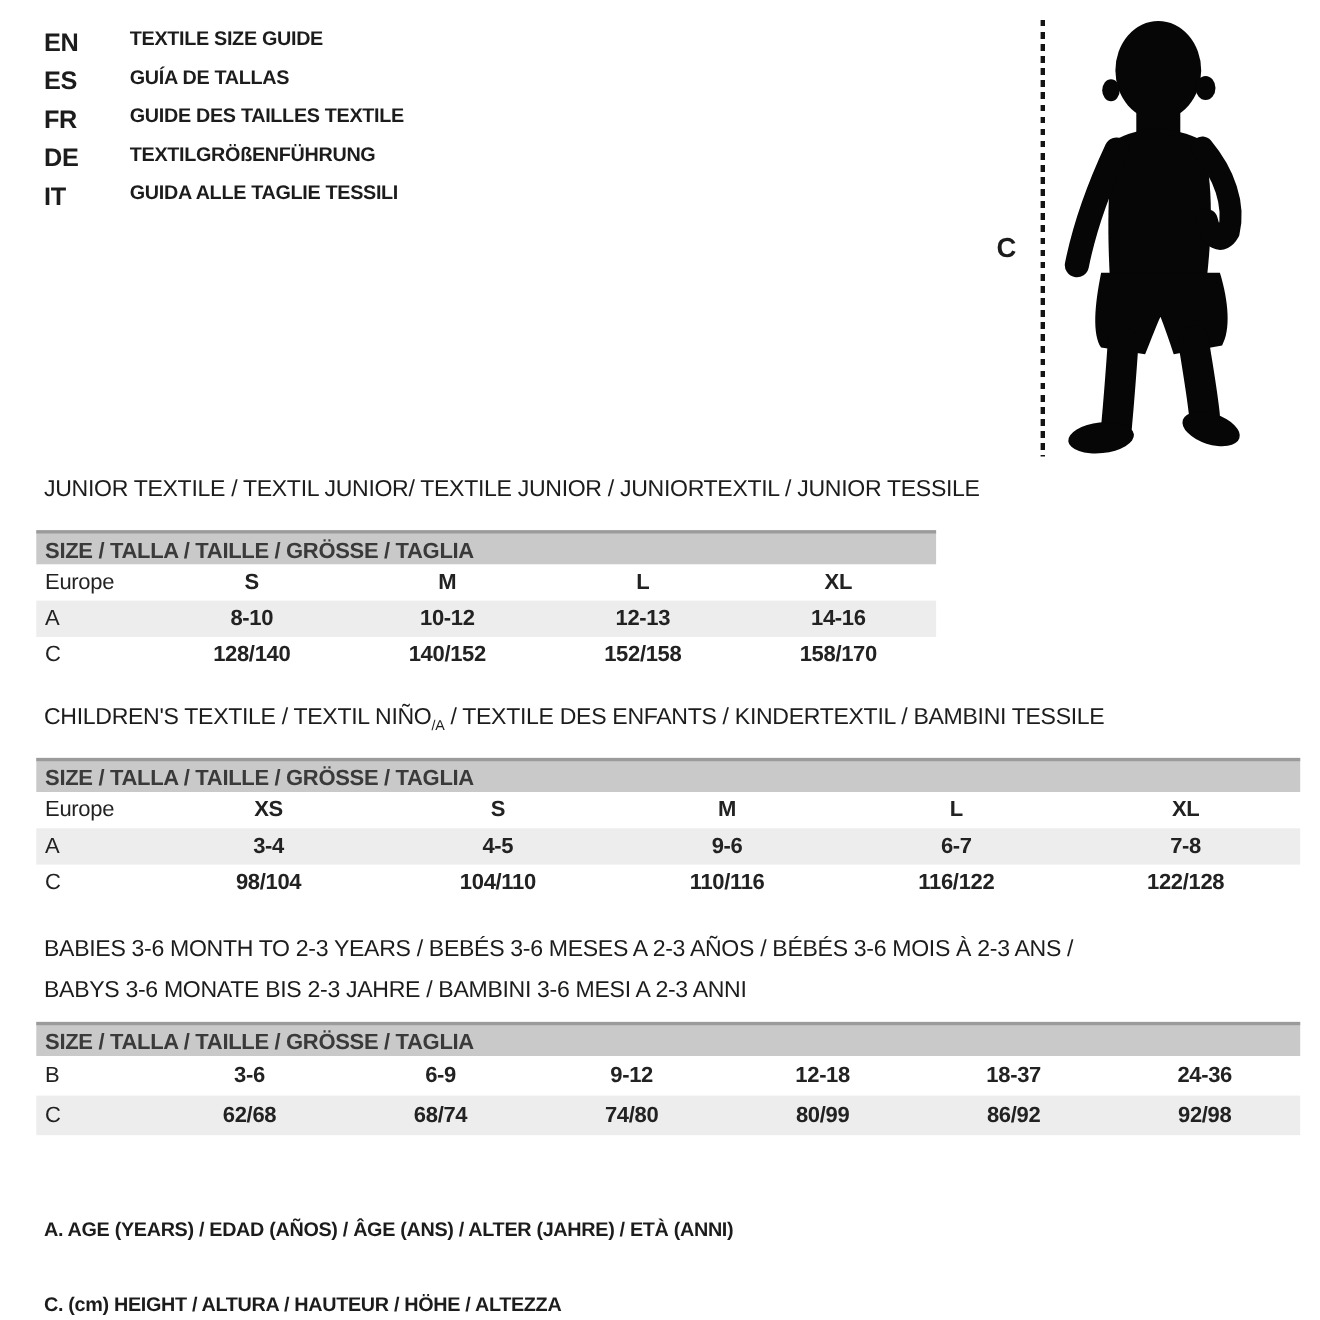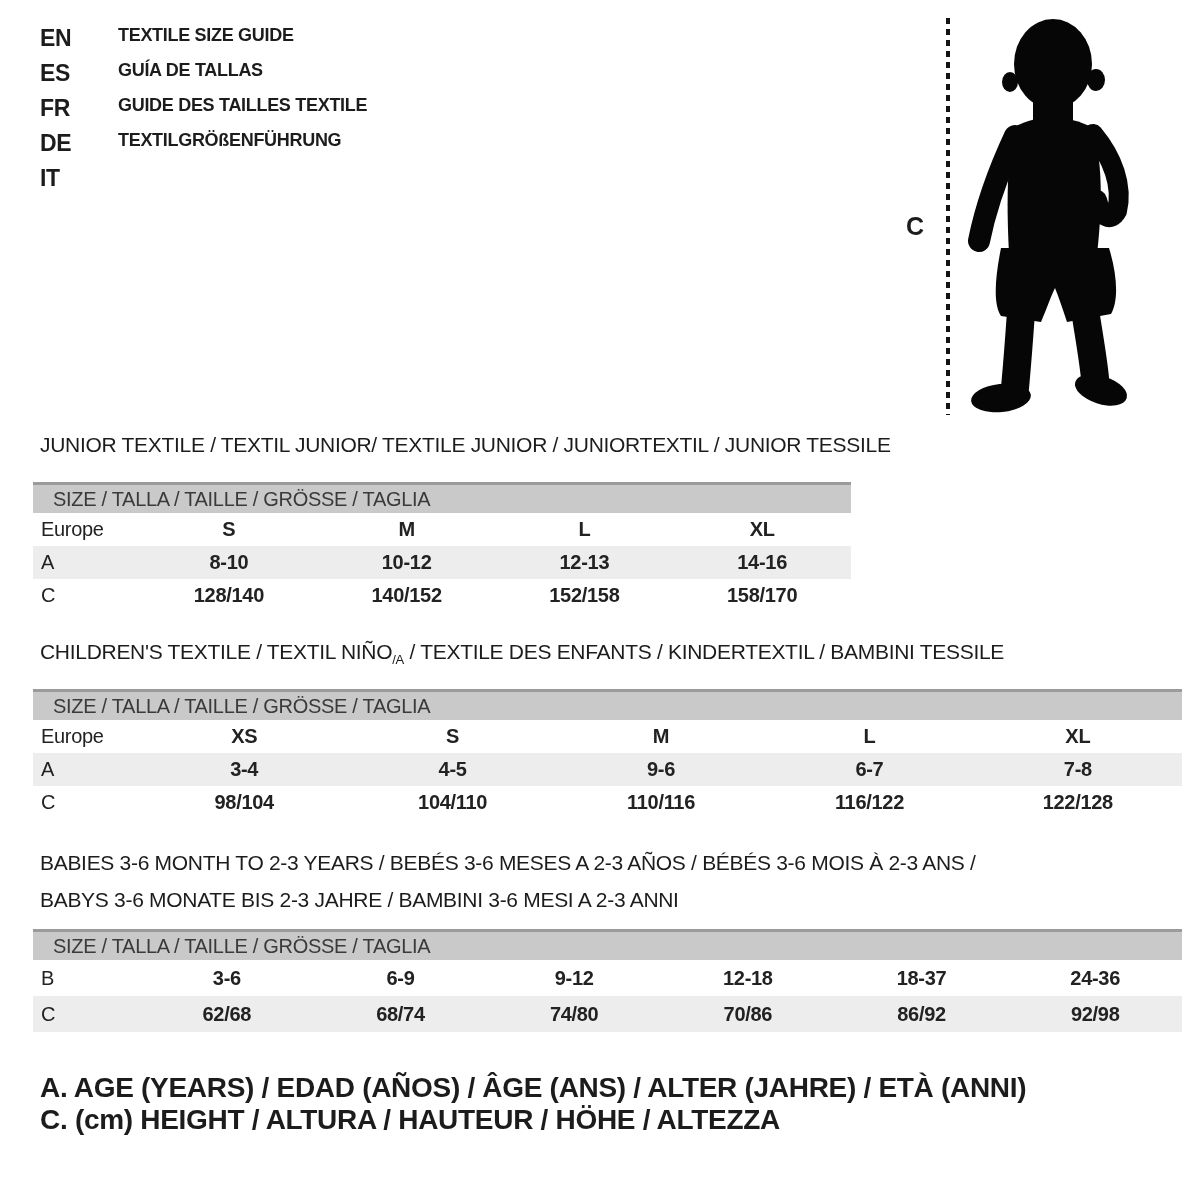--- a/index.html
+++ b/index.html
@@ -20,31 +20,31 @@
   }
   .c-label{position:absolute;left:906px;top:212px;font-size:25px;font-weight:700;}
   .toddler{position:absolute;left:963px;top:16px;}
   
   .sec-heading{position:absolute;left:40px;font-size:21px;font-weight:400;white-space:nowrap;}
   .sub{font-size:0.62em;vertical-align:sub;}
   
   .tbl{position:absolute;left:33px;}
   .size-bar{
     height:28px;background:#c9c9c9;border-top:3px solid #9b9b9b;
-    display:flex;align-items:center;padding-left:20px;
-    font-size:20px;font-weight:400;color:#3a3a3a;
+    display:flex;align-items:flex-end;padding-left:8px;
+    font-size:20px;font-weight:700;color:#3a3a3a;
   }
   .trow{display:flex;align-items:center;height:33px;}
   .tbl-babies .trow{height:36px;}
   .trow.shaded{background:#ededee;}
   .tlabel{width:107px;padding-left:8px;font-size:20px;font-weight:400;color:#222;box-sizing:border-box;}
   .tcell{flex:1;text-align:center;font-size:20px;font-weight:700;color:#222;}
   
   .footnotes{position:absolute;left:40px;top:1072px;}
-  .footnote{height:32px;font-size:28px;font-weight:700;white-space:nowrap;}
+  .footnote{height:32px;font-size:18px;font-weight:700;white-space:nowrap;margin-top:36px;}
 </style>
 </head>
 <body>
 
 <div class="canvas">
 
   <div class="langs">
     <div class="lang-row">
       <span class="lang-code">EN</span>
       <span class="lang-title">TEXTILE SIZE GUIDE</span>
@@ -56,20 +56,21 @@
     <div class="lang-row">
       <span class="lang-code">FR</span>
       <span class="lang-title">GUIDE DES TAILLES TEXTILE</span>
     </div>
     <div class="lang-row">
       <span class="lang-code">DE</span>
       <span class="lang-title">TEXTILGRÖßENFÜHRUNG</span>
     </div>
     <div class="lang-row">
       <span class="lang-code">IT</span>
+      <span class="lang-title">GUIDA ALLE TAGLIE TESSILI</span>
     </div>
   </div>
 
   <div class="dash-line"></div>
   <div class="c-label">C</div>
   <svg class="toddler" width="172" height="400" viewBox="0 0 172 400" xmlns="http://www.w3.org/2000/svg">
     <g fill="#060606" stroke="none">
       <ellipse cx="90" cy="48" rx="39" ry="45"></ellipse>
       <ellipse cx="47" cy="66" rx="8" ry="10"></ellipse>
       <ellipse cx="133" cy="64" rx="9" ry="11"></ellipse>
@@ -159,21 +160,21 @@
       <div class="tcell">9-12</div>
       <div class="tcell">12-18</div>
       <div class="tcell">18-37</div>
       <div class="tcell">24-36</div>
     </div>
     <div class="trow shaded">
       <div class="tlabel">C</div>
       <div class="tcell">62/68</div>
       <div class="tcell">68/74</div>
       <div class="tcell">74/80</div>
-      <div class="tcell">70/86</div>
+      <div class="tcell">80/99</div>
       <div class="tcell">86/92</div>
       <div class="tcell">92/98</div>
     </div>
   </div>
 
   <div class="footnotes">
     <div class="footnote">A. AGE (YEARS) / EDAD (AÑOS) / ÂGE (ANS) / ALTER (JAHRE) / ETÀ (ANNI)</div>
     <div class="footnote">C. (cm) HEIGHT / ALTURA / HAUTEUR / HÖHE / ALTEZZA</div>
   </div>
 

